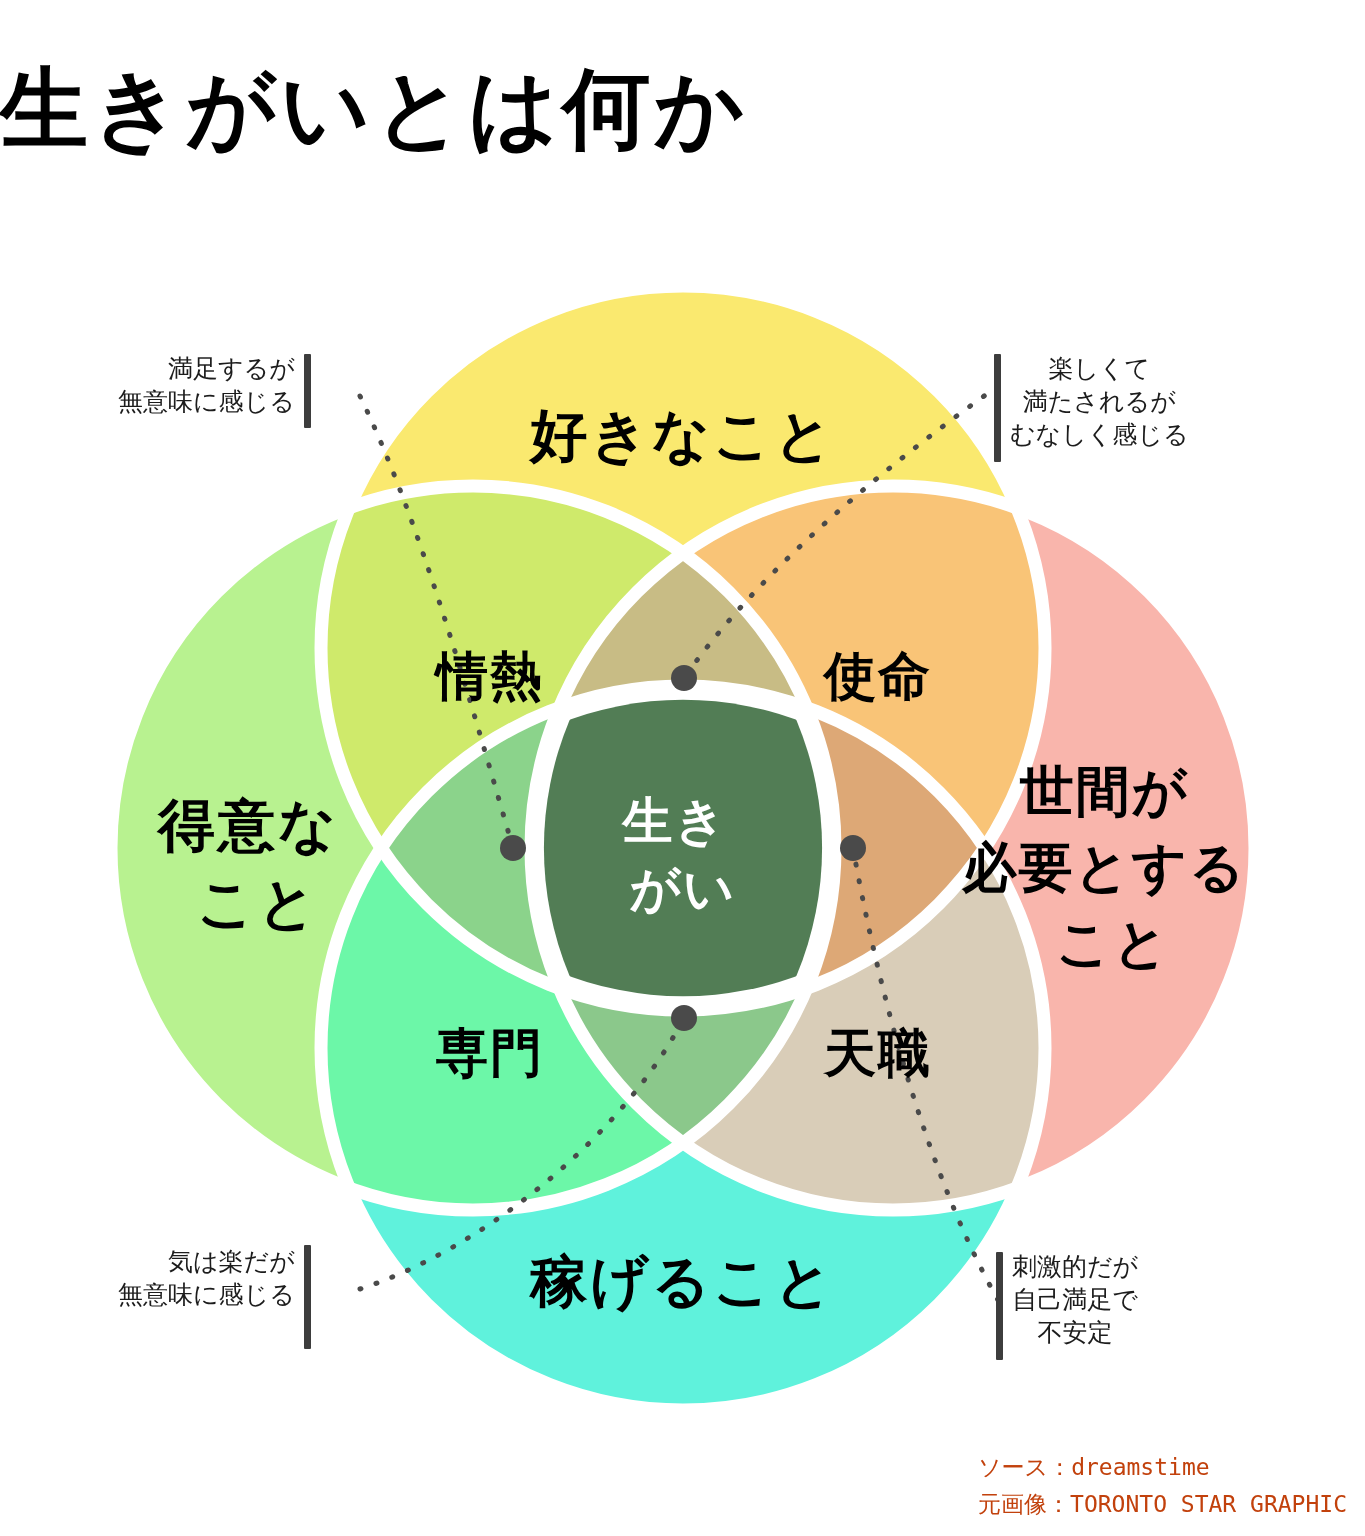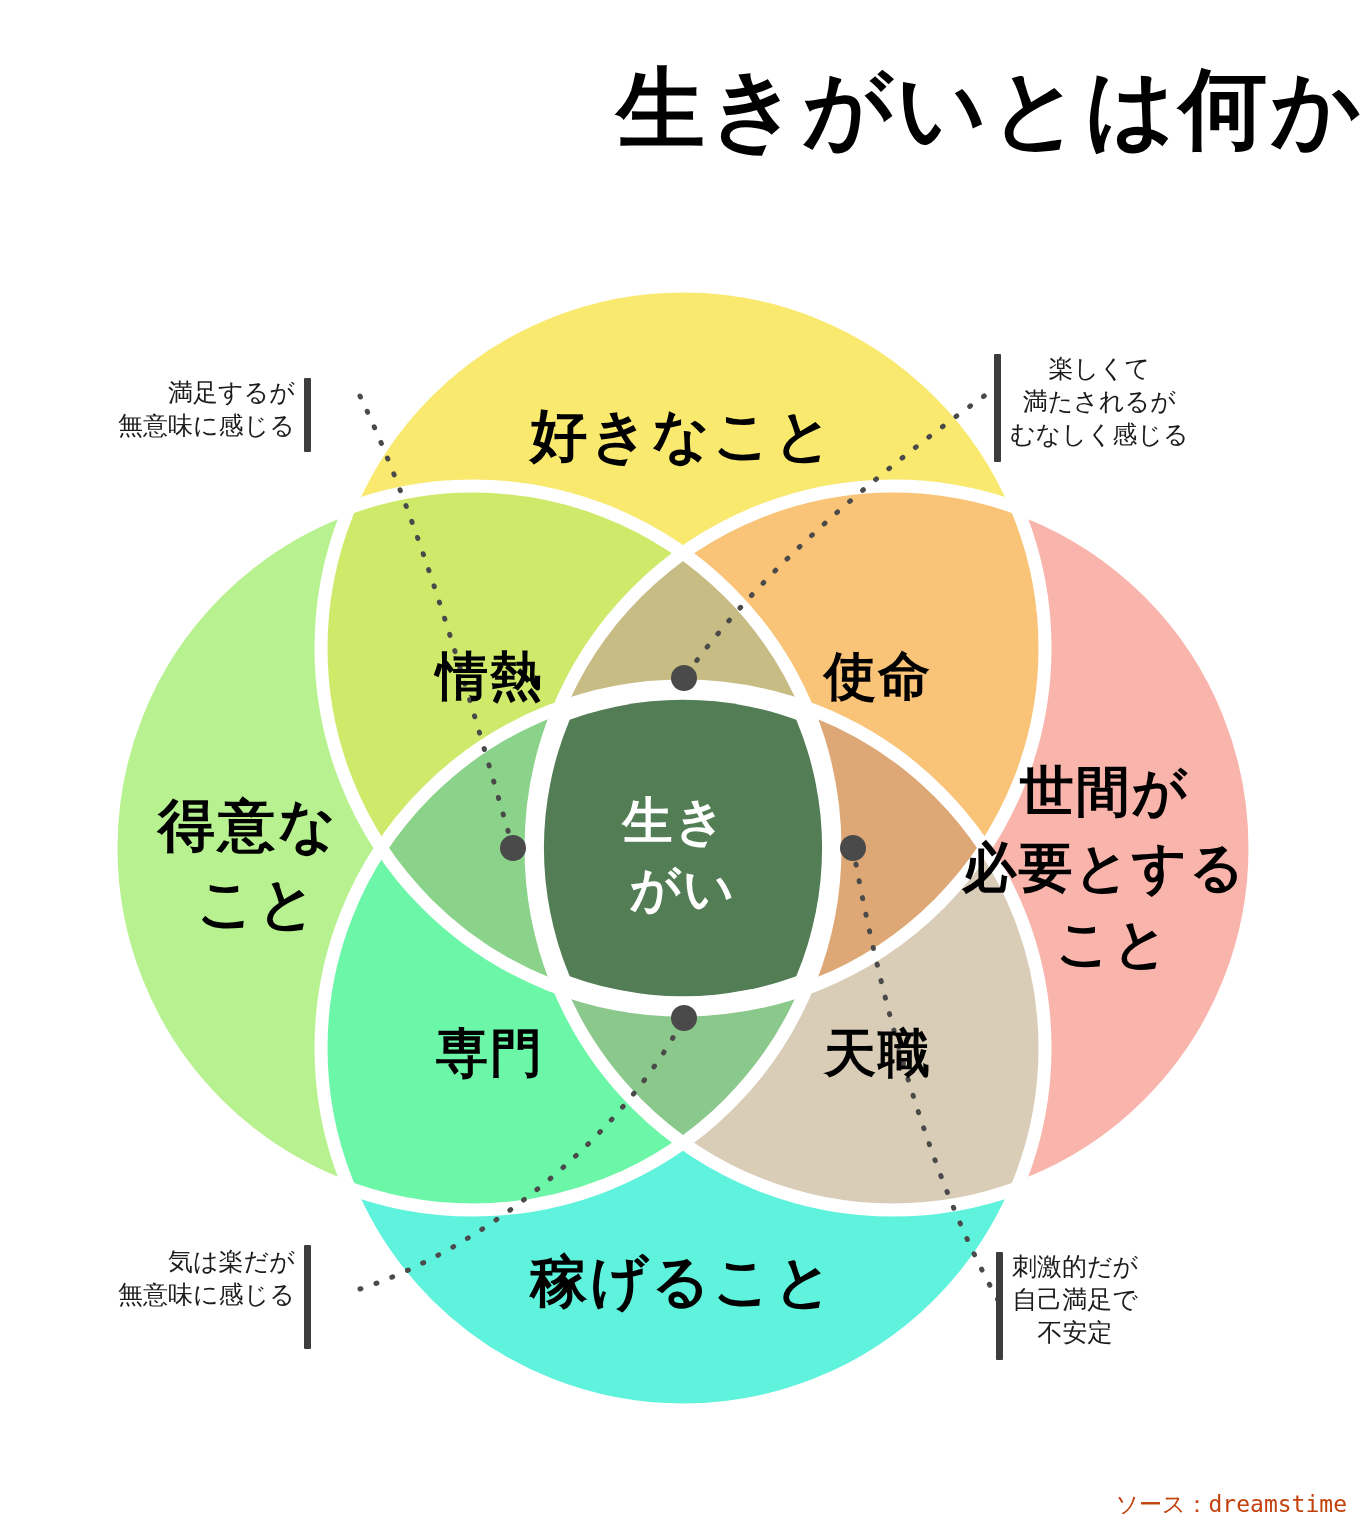--- a/index.html
+++ b/index.html
@@ -12,21 +12,21 @@
   }
   #stage {
     position: relative;
     width: 1365px; height: 1536px;
     background: #ffffff;
   }
   #page-title {
     position: absolute;
     left: 0; top: 58px;
     width: 1365px;
-    text-align: right;
+    text-align: left;
     font-size: 88px;
     font-weight: 700;
     color: #000000;
     letter-spacing: 4px;
     line-height: 1.15;
     white-space: nowrap;
   }
   #venn { position: absolute; left: 0; top: 0; width: 1365px; height: 1536px; }
 
   
@@ -40,21 +40,21 @@
   .callout .bar {
     position: absolute;
     width: 7px;
     background: #3d3d3d;
     border-radius: 1px;
   }
   .callout .txt { position: relative; }
   .c-left  { text-align: right; }
   .c-right { text-align: center; }
 
-  #callout-tl { left: 118px; top: 352px; margin-top: 24px; }
+  #callout-tl { left: 118px; top: 352px; }
   #callout-tl .bar  { right: -16px; top: 2px; height: 74px; }
   #callout-tr { left: 1010px; top: 352px; }
   #callout-tr .bar  { left: -16px; top: 2px; height: 108px; }
   #callout-bl { left: 118px; top: 1245px; }
   #callout-bl .bar  { right: -16px; top: 0px; height: 104px; }
   #callout-br { left: 1012px; top: 1240px; margin-top: 10px; }
   #callout-br .bar  { left: -16px; top: 2px; height: 108px; }
 
   
   #credits {
@@ -253,15 +253,16 @@
 
   <div class="callout c-right" id="callout-br">
     <div class="bar"></div>
     <div class="txt">刺激的だが</div>
     <div class="txt">自己満足で</div>
     <div class="txt">不安定</div>
   </div>
 
   <div id="credits">
     <div>ソース：dreamstime</div>
+    <div>元画像：TORONTO STAR GRAPHIC</div>
   </div>
 
 </div>
 
 </body></html>

